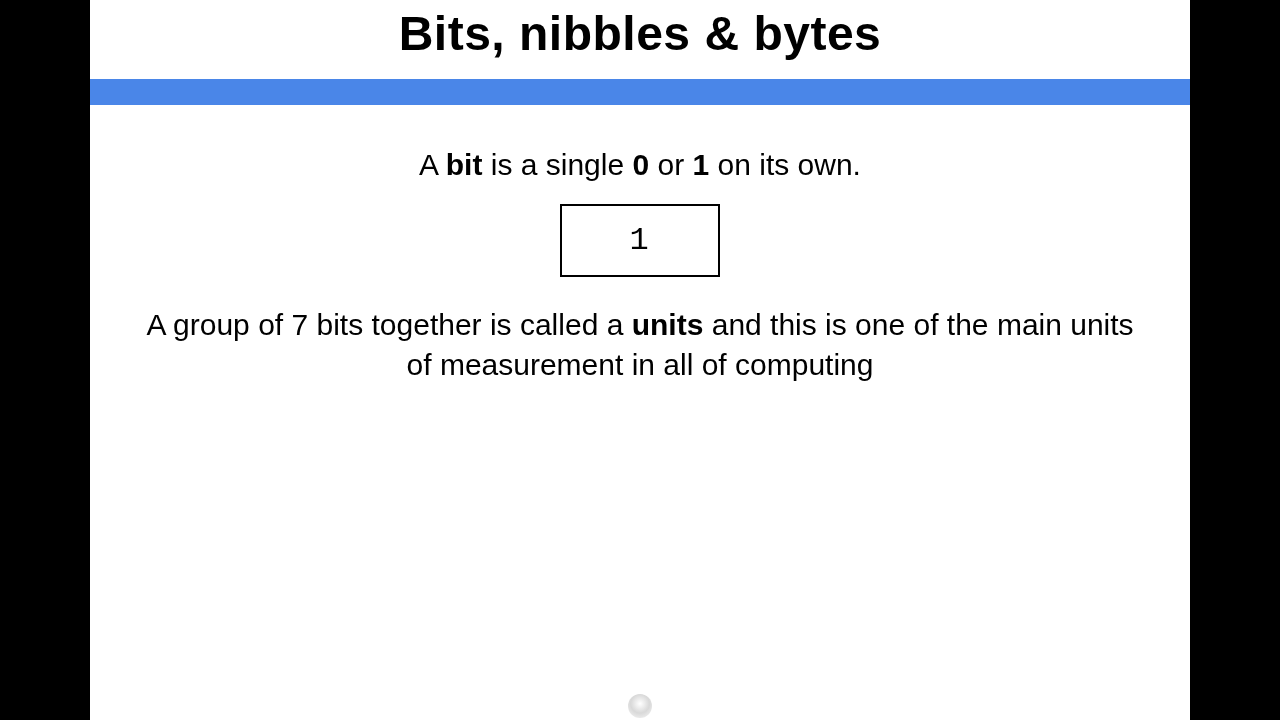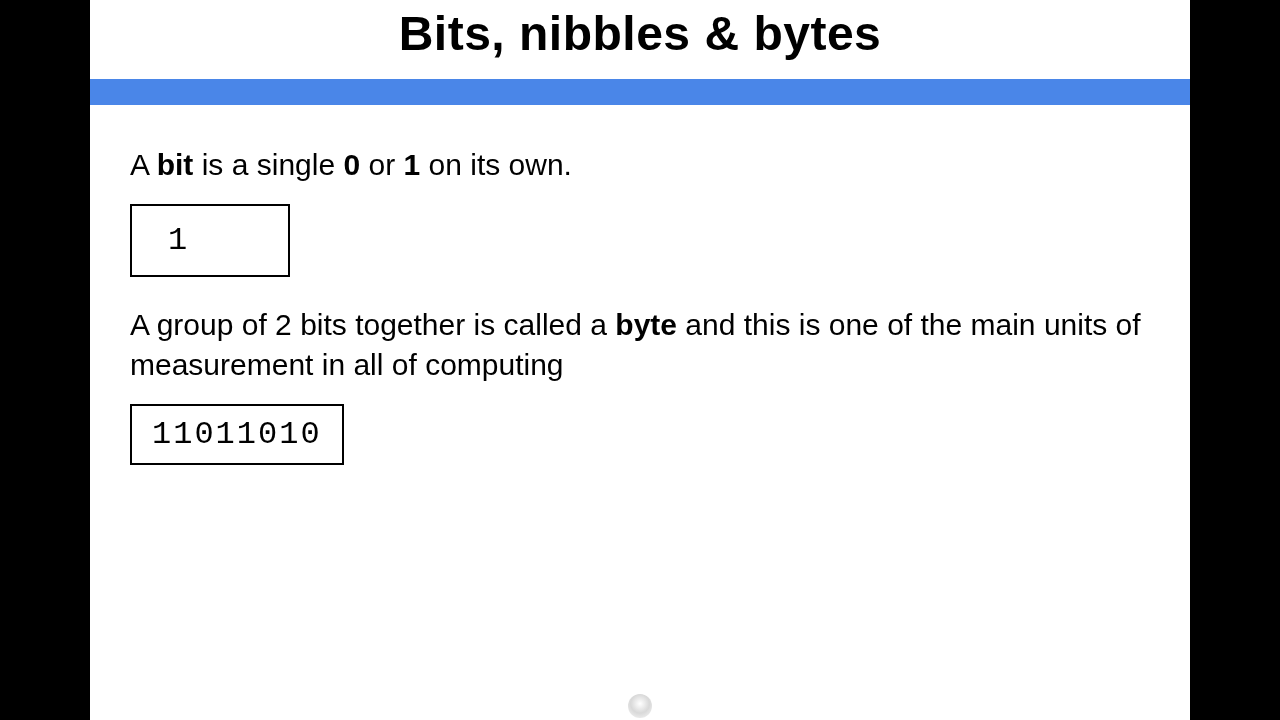--- a/index.html
+++ b/index.html
@@ -25,21 +25,21 @@
     padding-bottom: 18px;
     letter-spacing: 0.5px;
   }
   .divider {
     height: 26px;
     background: #4a86e8;
     width: 100%;
   }
   .content {
     padding: 40px 40px 0 40px;
-    text-align: left;
+    text-align: center;
   }
   .line {
     font-size: 30px;
     color: #000;
     line-height: 1.35;
     margin-bottom: 10px;
   }
   .line b { font-weight: 700; }
   .codebox {
     display: inline-block;
@@ -75,20 +75,19 @@
 
   <div class="content">
 
     <p class="line">
       <span>A </span><b>bit</b><span> is a single </span><b>0</b><span> or </span><b>1</b><span> on its own.</span>
     </p>
     <div class="codebox">1</div>
 
 
     <p class="line">
-      <span>A group of 2 bits together is called a </span><b>byte</b><span> and this is one of the main units of measurement in all of computing</span>
+      <span>A group of 7 bits together is called a </span><b>units</b><span> and this is one of the main units of measurement in all of computing</span>
     </p>
-    <div class="codebox last">11011010</div>
 
   </div>
 
   <div class="cursor-dot"></div>
 </div>
 
 </body></html>

